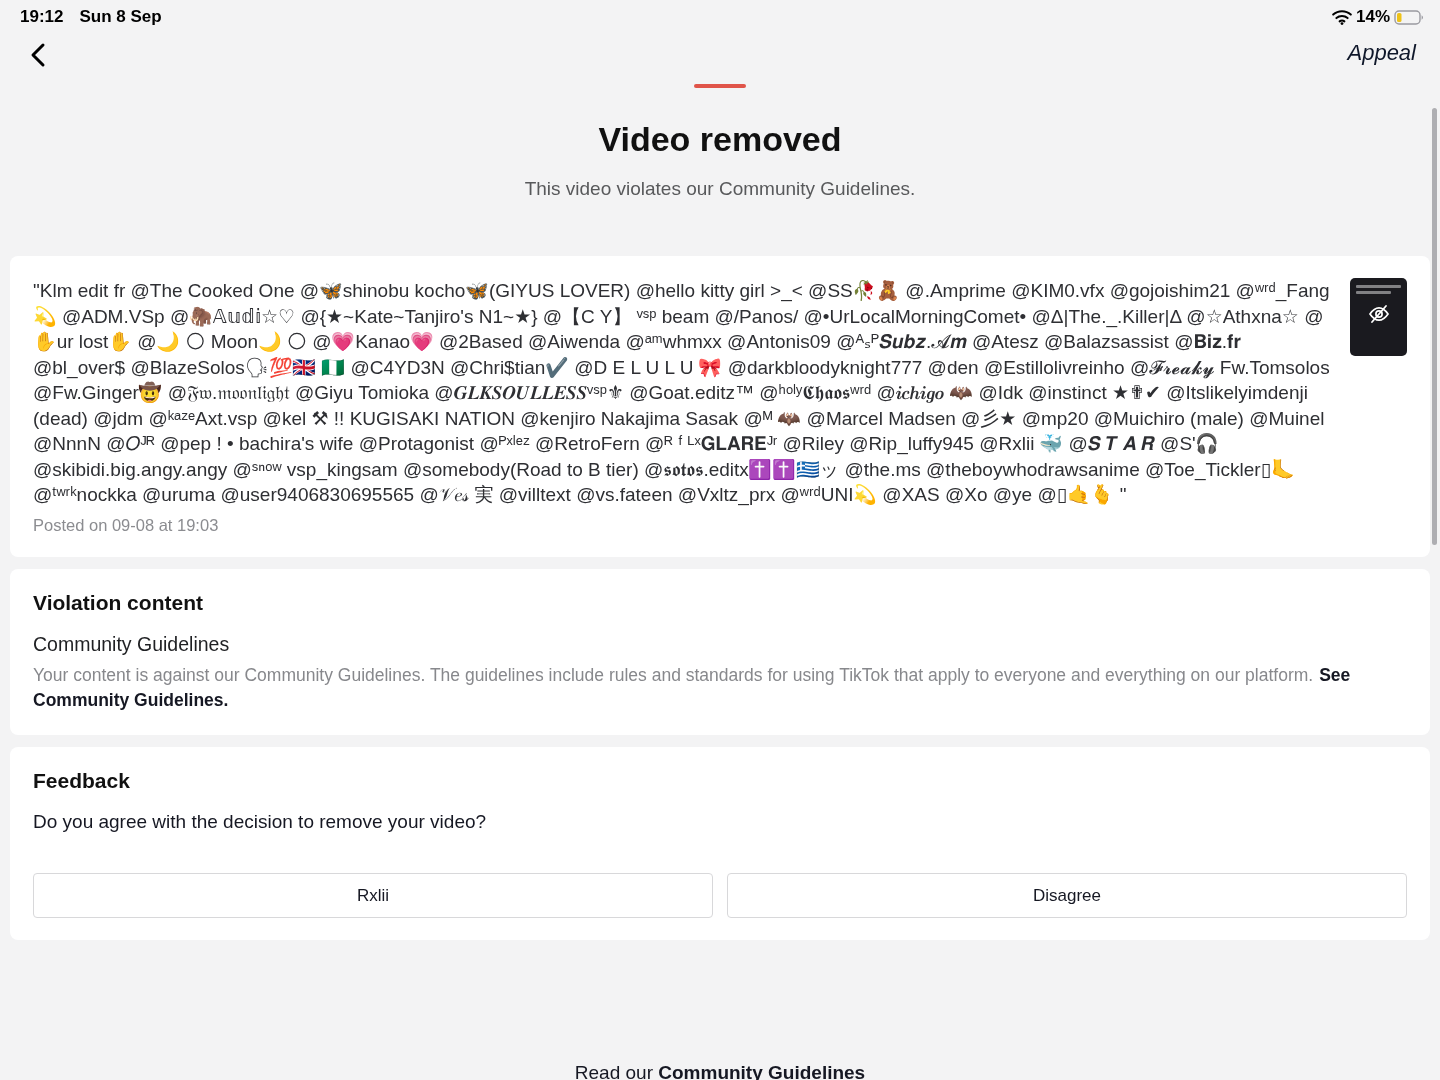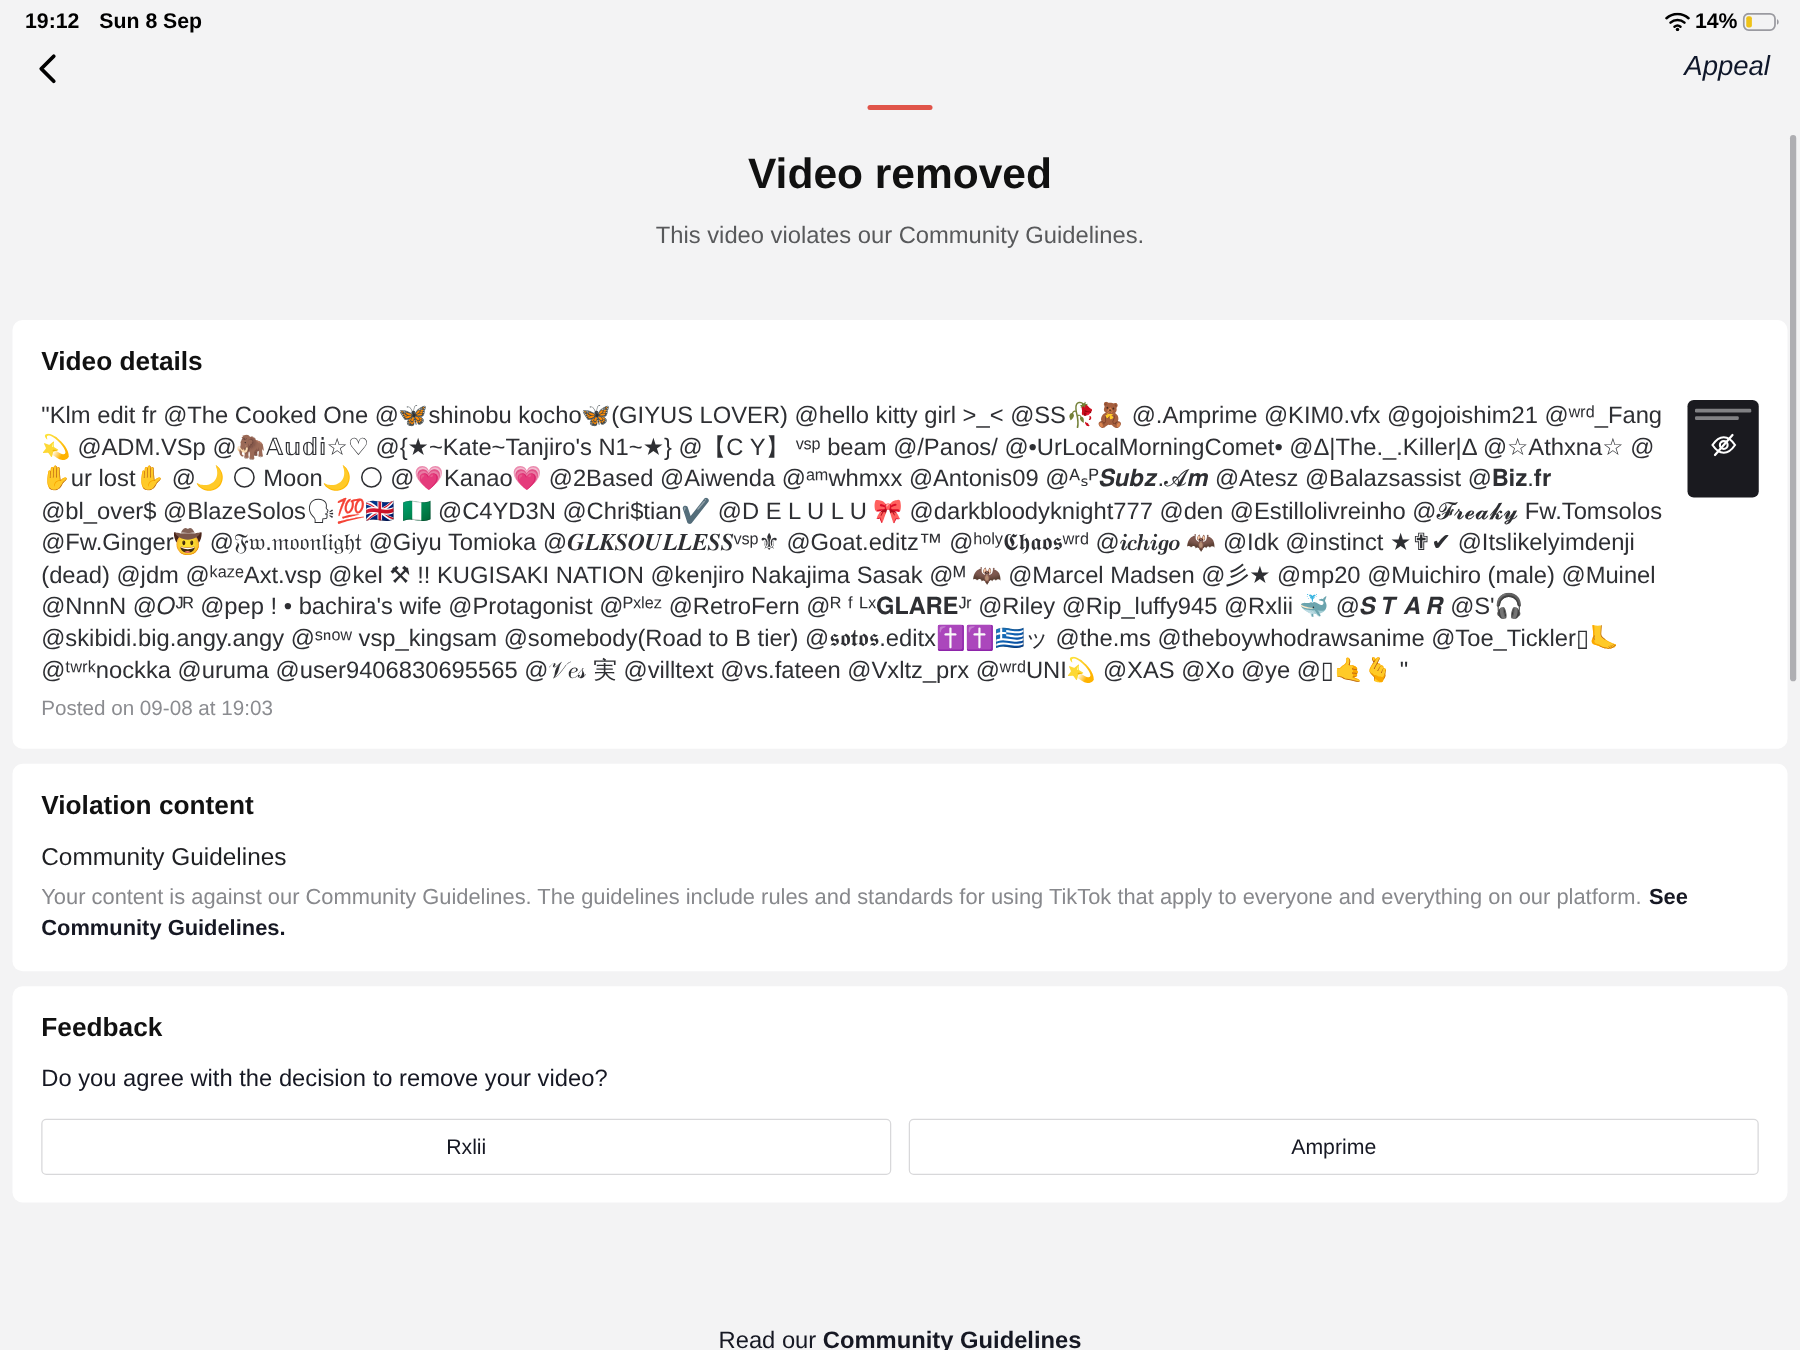--- a/index.html
+++ b/index.html
@@ -29,21 +29,21 @@
   .caption{flex:1;font-size:19px;line-height:25.5px;color:#2e2f33;word-break:break-word;}
   .thumb{width:57px;height:78px;margin-left:18px;flex:0 0 auto;border-radius:5px;background:#1a1a1f;position:relative;overflow:hidden;cursor:pointer;}
   .thumb .t-line{position:absolute;left:6px;right:6px;height:3px;background:rgba(255,255,255,.45);border-radius:1px;}
   .thumb .t-line.l1{top:7px;}
   .thumb .t-line.l2{top:13px;right:16px;}
   .thumb .eye{position:absolute;left:50%;top:46%;transform:translate(-50%,-50%);}
   .posted{margin-top:8px;font-size:16.5px;color:#8b8c90;}
   .policy-name{font-size:19.5px;color:#1f2023;margin:0 0 7px 0;}
   .policy-desc{font-size:17.5px;line-height:1.45;color:#87888c;margin:0;}
   .policy-link{font-weight:700;color:#161823;margin-left:6px;cursor:pointer;}
-  .question{font-size:19px;color:#161823;margin:0 0 20px 0;}
+  .question{font-size:19px;color:#161823;margin:0 0 40px 0;}
   .btn-row{display:flex;gap:14px;}
   .fb-btn{flex:1;height:45px;background:#fff;border:1px solid #d8d8da;border-radius:4px;
     font-size:17px;color:#161823;font-family:inherit;cursor:pointer;display:flex;align-items:center;justify-content:center;}
   
   .footer{position:absolute;top:1062px;left:0;right:0;text-align:center;font-size:19px;color:#161823;}
   .footer b{font-weight:700;cursor:pointer;}
   
   .scrollbar{position:absolute;right:3px;top:108px;width:5px;height:437px;border-radius:3px;background:#aeaeb2;cursor:pointer;}
 </style>
 </head>
@@ -83,21 +83,20 @@
 </div>
 <div class="nav-appeal">Appeal</div>
 
 <div class="accent-divider"></div>
 <div class="page-title">Video removed</div>
 <div class="page-subtitle">This video violates our Community Guidelines.</div>
 
 <div class="main">
 
   <div class="card">
-    <h2>Video details</h2>
     <div class="details-row">
       <div class="caption">"Klm edit fr @The Cooked One @🦋shinobu kocho🦋(GIYUS LOVER) @hello kitty girl &gt;_&lt; @SS🥀🧸 @.Amprime @KIM0.vfx @gojoishim21 @ʷʳᵈ_Fang💫 @ADM.VSp @🦣𝔸𝕦𝕕𝕚☆♡ @{★~Kate~Tanjiro's N1~★} @【C Y】 ᵛˢᵖ beam @/Panos/ @•UrLocalMorningComet• @Δ|The._.Killer|Δ @☆Athxna☆ @✋ur lost✋ @🌙 🌕 Moon🌙 🌕 @💗Kanao💗 @2Based @Aiwenda @ᵃᵐwhmxx @Antonis09 @ᴬₛᴾ𝑺𝒖𝒃𝒛.𝓐𝒎 @Atesz @Balazsassist @𝐁𝐢𝐳.𝐟𝐫 @bl_over$ @BlazeSolos🗣💯🇬🇧 🇳🇬 @C4YD3N @Chri$tian✔️ @D E L U L U 🎀 @darkbloodyknight777 @den @Estillolivreinho @𝓕𝓻𝓮𝓪𝓴𝔂 Fw.Tomsolos @Fw.Ginger🤠 @𝔉𝔴.𝔪𝔬𝔬𝔫𝔩𝔦𝔤𝔥𝔱 @Giyu Tomioka @𝑮𝑳𝑲𝑺𝑶𝑼𝑳𝑳𝑬𝑺𝑺ᵛˢᵖ⚜ @Goat.editz™ @ʰᵒˡʸ𝕮𝖍𝖆𝖔𝖘ʷʳᵈ @𝒊𝒄𝒉𝒊𝒈𝒐 🦇 @Idk @instinct ★✟✔ @Itslikelyimdenji (dead) @jdm @ᵏᵃᶻᵉAxt.vsp @kel ⚒ !! KUGISAKI NATION @kenjiro Nakajima Sasak @ᴹ 🦇 @Marcel Madsen @彡★ @mp20 @Muichiro (male) @Muinel @NnnN @𝑂ᴶᴿ @pep ! • bachira's wife @Protagonist @ᴾˣˡᵉᶻ @RetroFern @ᴿ ᶠ ᴸˣ𝐆𝐋𝐀𝐑𝐄ᴶʳ @Riley @Rip_luffy945 @Rxlii 🐳 @𝑺 𝑻 𝑨 𝑹 @S'🎧 @skibidi.big.angy.angy @ˢⁿᵒʷ vsp_kingsam @somebody(Road to B tier) @𝖘𝖔𝖙𝖔𝖘.editx✝️✝️🇬🇷ッ @the.ms @theboywhodrawsanime @Toe_Tickler▯🦶 @ᵗʷʳᵏnockka @uruma @user9406830695565 @𝒱𝑒𝓈 実 @villtext @vs.fateen @Vxltz_prx @ʷʳᵈUNI💫 @XAS @Xo @ye @▯🤙🫰 "</div>
       <div class="thumb">
         <div class="t-line l1"></div>
         <div class="t-line l2"></div>
         <span class="eye" style="display:flex;">
           <svg width="24" height="24" viewBox="0 0 24 24">
             <path d="M3 12 C6 7.5 9 5.8 12 5.8 C15 5.8 18 7.5 21 12 C18 16.5 15 18.2 12 18.2 C9 18.2 6 16.5 3 12 Z" fill="none" stroke="#fff" stroke-width="1.7"></path>
             <circle cx="12" cy="12" r="3.1" fill="none" stroke="#fff" stroke-width="1.7"></circle>
             <path d="M5 20 L19 4" stroke="#fff" stroke-width="1.8" stroke-linecap="round"></path>
@@ -112,21 +111,21 @@
     <h2>Violation content</h2>
     <p class="policy-name">Community Guidelines</p>
     <p class="policy-desc"><span>Your content is against our Community Guidelines. The guidelines include rules and standards for using TikTok that apply to everyone and everything on our platform.</span><span class="policy-link">See Community Guidelines.</span></p>
   </div>
 
   <div class="card">
     <h2>Feedback</h2>
     <p class="question">Do you agree with the decision to remove your video?</p>
     <div class="btn-row">
       <button class="fb-btn">Rxlii</button>
-      <button class="fb-btn">Amprime</button>
+      <button class="fb-btn">Disagree</button>
     </div>
   </div>
 
 </div>
 
 <div class="footer"><span>Read our </span><b>Community Guidelines</b></div>
 
 <div class="scrollbar"></div>
 
 </body></html>

